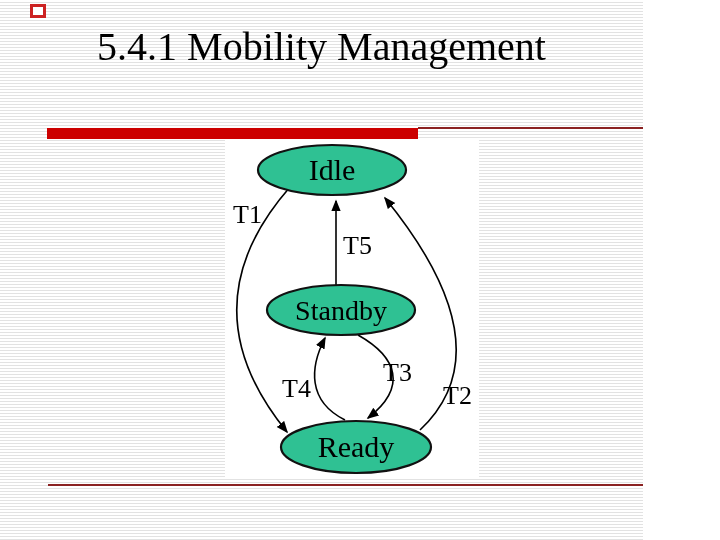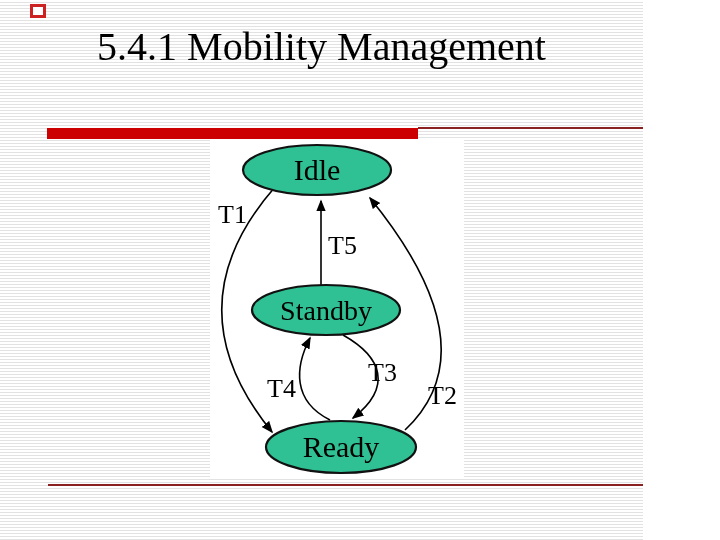--- a/index.html
+++ b/index.html
@@ -38,21 +38,21 @@
     background: #cc0000;
   }
   .title-underline-rule {
     position: absolute;
     left: 418px; top: 127px;
     width: 263px; height: 2px;
     background: #8b2222;
   }
   .diagram-panel {
     position: absolute;
-    left: 210px; top: 139px;
+    left: 225px; top: 139px;
     width: 254px; height: 340px;
     background: #ffffff;
   }
   .diagram-panel svg { display:block; }
   .state-label {
     font-family: "Liberation Serif", serif;
     fill: #000000;
   }
   .state-label.big { font-size: 30px; }
   .state-label.mid { font-size: 28px; }

